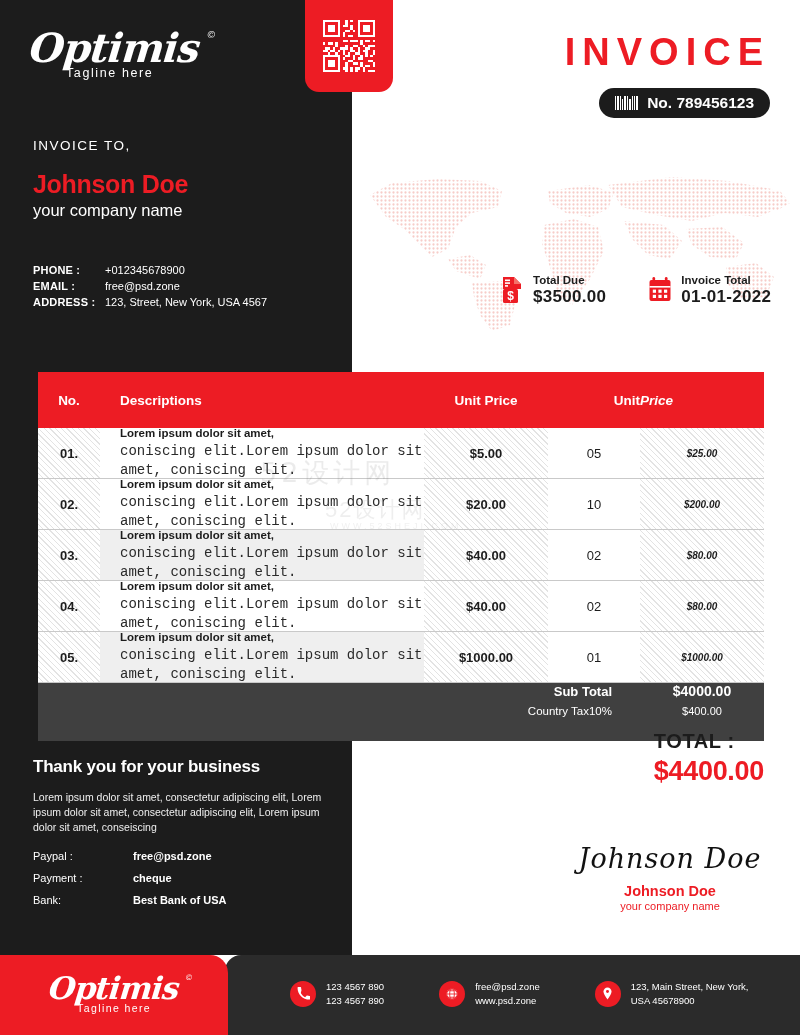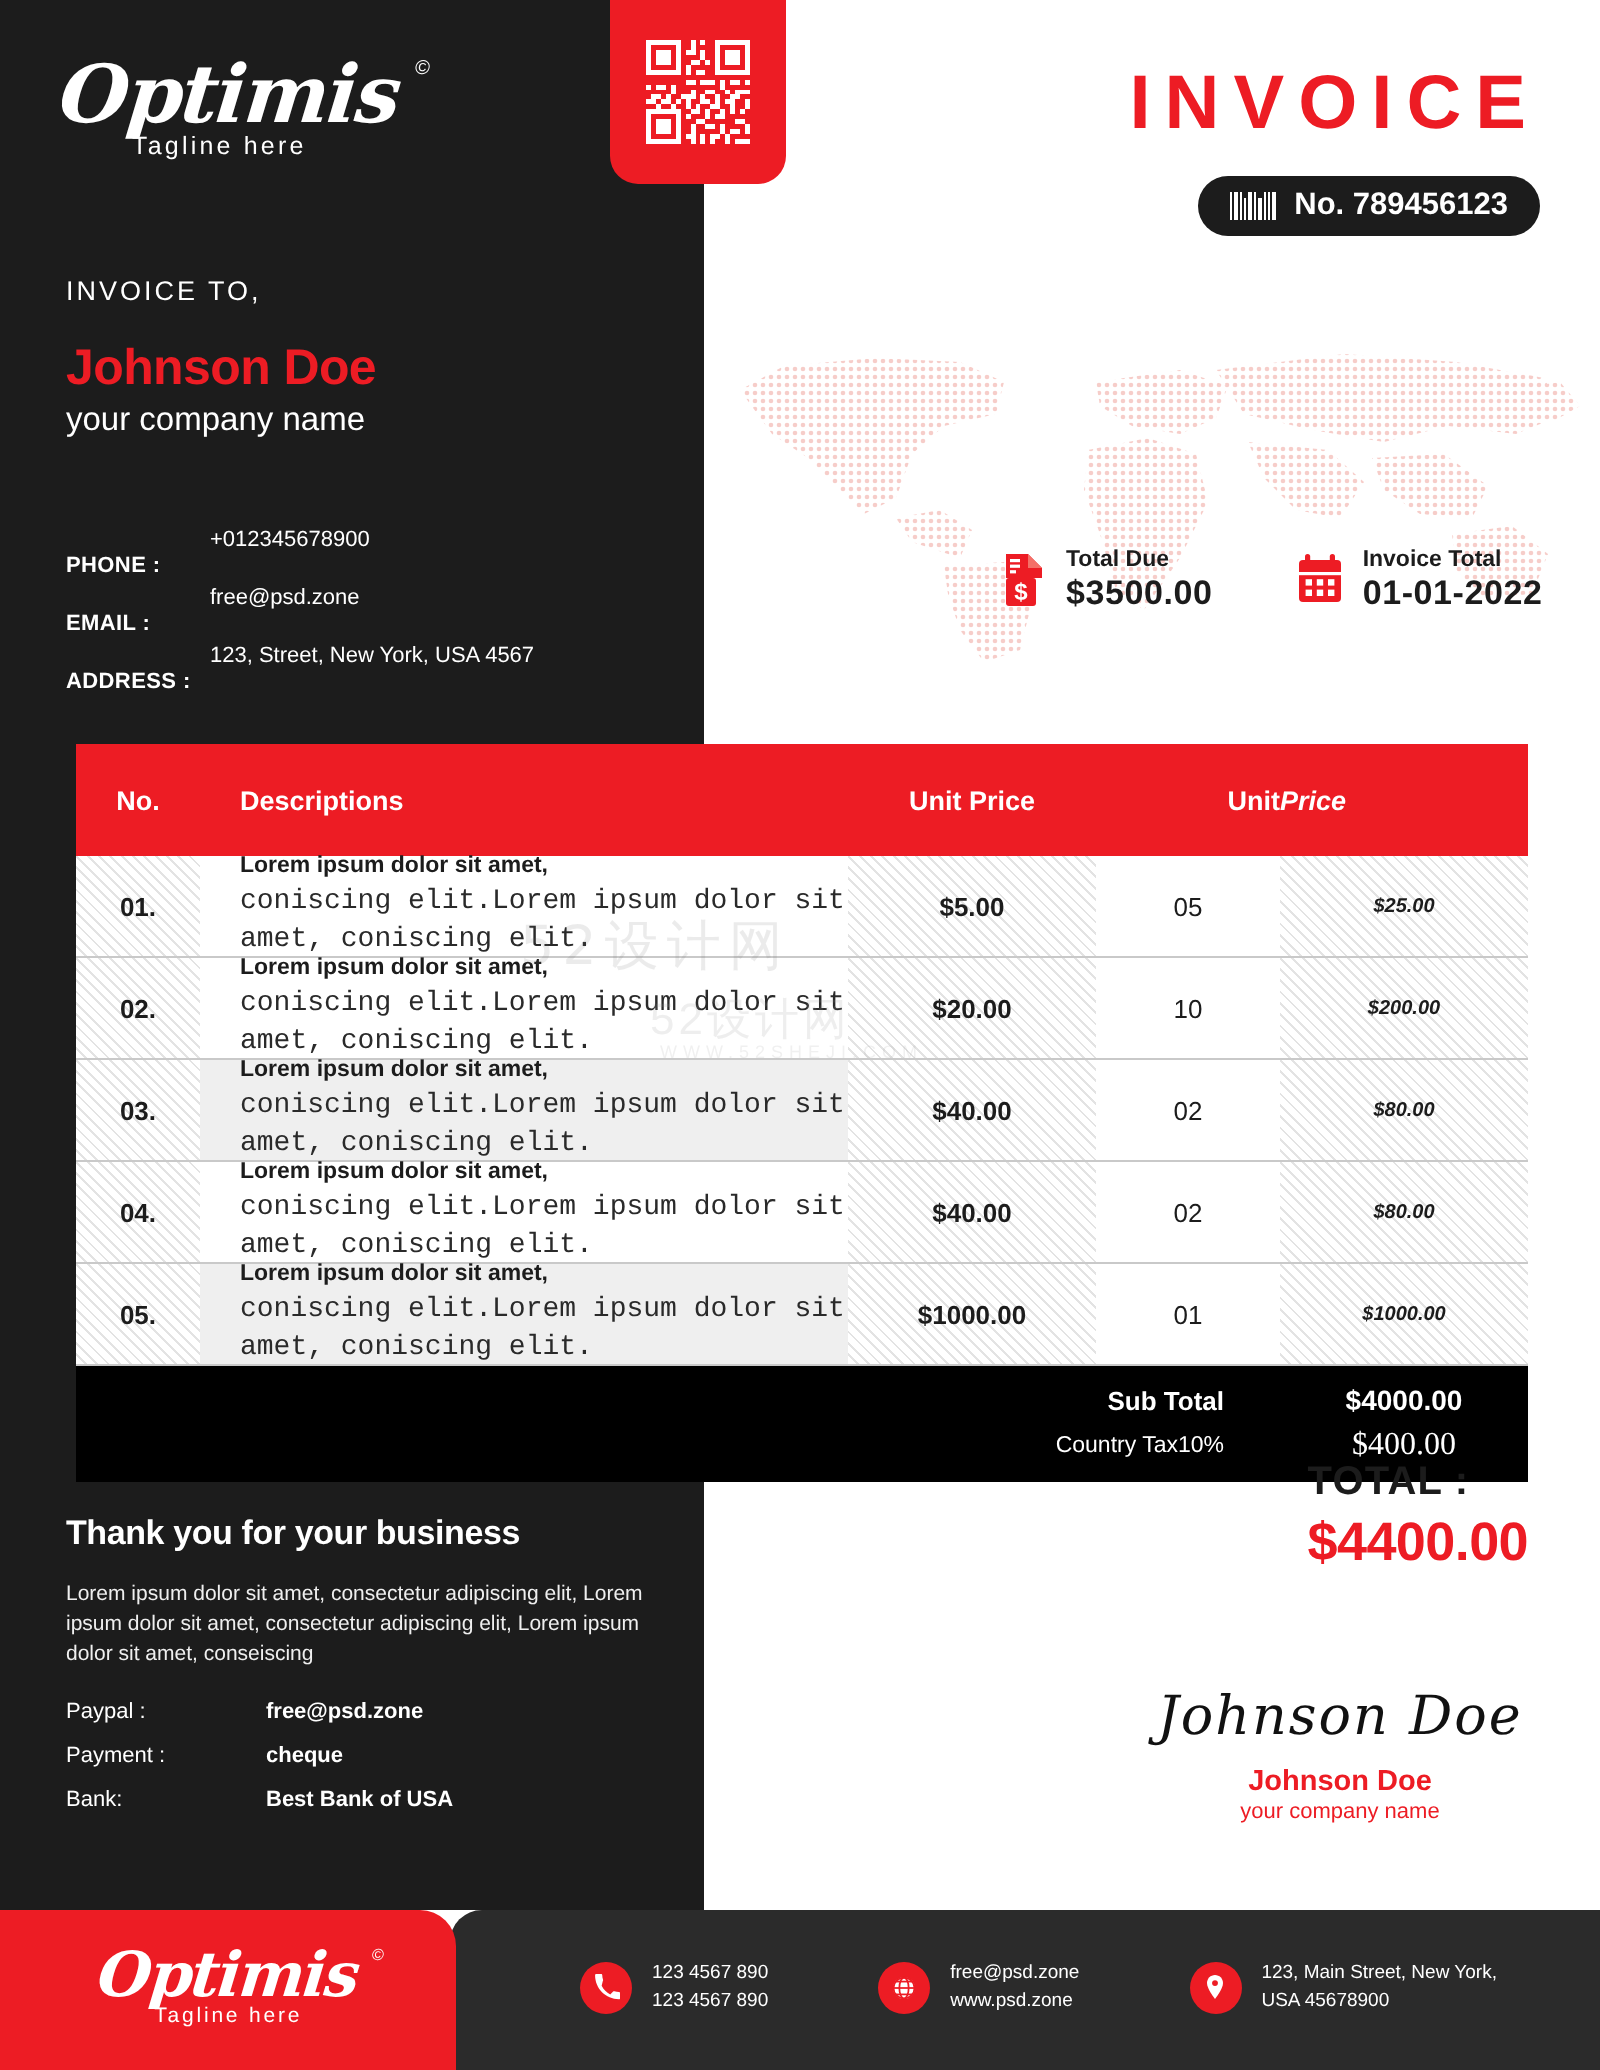--- a/index.html
+++ b/index.html
@@ -56,21 +56,21 @@
   .barcode i.w{width:2px;}
   .barcode i.s{height:11px;}
 
   
   .inv-to{position:absolute;left:33px;top:138px;z-index:6;color:#fff;}
   .inv-to-label{font-size:13.5px;letter-spacing:1.5px;color:#ffffff;font-weight:500;}
   .client-name{font-size:25px;font-weight:bold;color:#ed1c24;margin-top:19px;line-height:1;letter-spacing:-.3px;}
   .client-company{font-size:16.5px;color:#ffffff;margin-top:5px;line-height:1;}
   .contact-tbl{position:absolute;left:33px;top:262px;z-index:6;font-size:11px;color:#fff;}
   .contact-tbl .row{display:flex;line-height:16px;}
-  .contact-tbl .k{width:72px;font-weight:bold;letter-spacing:.2px;margin-top:13px;}
+  .contact-tbl .k{width:72px;font-weight:bold;letter-spacing:.2px;}
   .contact-tbl .v{font-weight:normal;}
 
   
   .map{
     position:absolute;left:352px;top:155px;width:448px;height:180px;z-index:1;
     opacity:.55;
   }
 
   
   .summary{position:absolute;left:500px;top:274px;z-index:3;display:flex;gap:42px;}
@@ -99,28 +99,28 @@
     font-weight:bold;
   }
   .tint{background:#efefef;}
   .trow > div{display:flex;flex-direction:column;justify-content:center;}
   .trow .c-no{font-size:13px;font-weight:bold;color:#1c1c1c;align-items:center;}
   .trow .c-up,.trow .c-un{font-size:13px;color:#1c1c1c;align-items:center;}
   .trow .c-pr{font-size:10px;font-weight:bold;color:#1c1c1c;align-items:center;}
   .d1{font-size:11.5px;font-weight:bold;color:#1c1c1c;line-height:1.3;}
   .d2{font-size:14px;color:#2a2a2a;line-height:1.35;margin-top:1px;font-family:Liberation Mono, monospace;}
 
-  .tfoot{background:#000000;height:58px;display:flex;align-items:center;color:#fff;}
+  .tfoot{background:#404040;height:58px;display:flex;color:#fff;}
   .tf-line{display:flex;align-items:center;}
   .tf-lbl{width:216px;text-align:right;padding-right:28px;}
   .tf-val{width:124px;text-align:center;}
   .tf-a .tf-lbl{font-size:13px;font-weight:bold;}
   .tf-a .tf-val{font-size:14px;font-weight:bold;}
   .tf-b .tf-lbl{font-size:11.5px;}
-  .tf-b .tf-val{font-size:16px;font-family:Liberation Serif, serif;}
+  .tf-b .tf-val{font-size:11px;}
   .tfoot-inner{margin-left:auto;display:flex;flex-direction:column;gap:6px;padding-right:0;}
 
   
   .total-box{position:absolute;right:36px;top:730px;z-index:6;text-align:left;}
   .total-lbl{font-size:20px;font-weight:bold;color:#1c1c1c;letter-spacing:.6px;}
   .total-val{font-size:27px;font-weight:bold;color:#ed1c24;margin-top:3px;letter-spacing:-.3px;}
 
   
   .ty{position:absolute;left:33px;top:757px;z-index:6;color:#fff;width:290px;}
   .ty-h{font-size:17px;font-weight:bold;letter-spacing:-.2px;}

